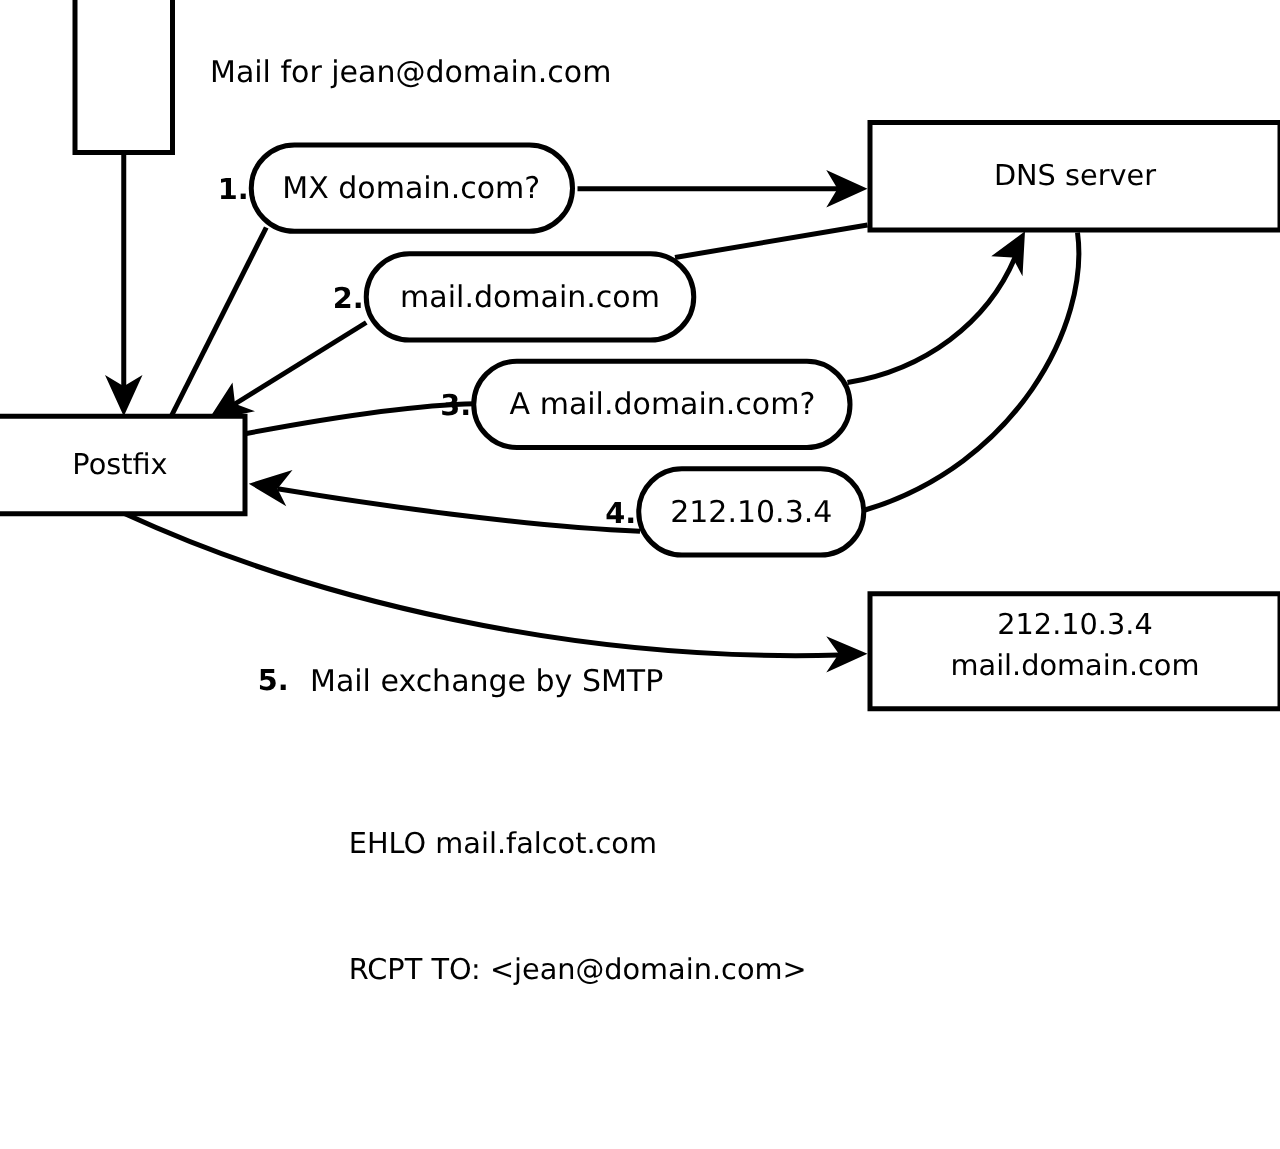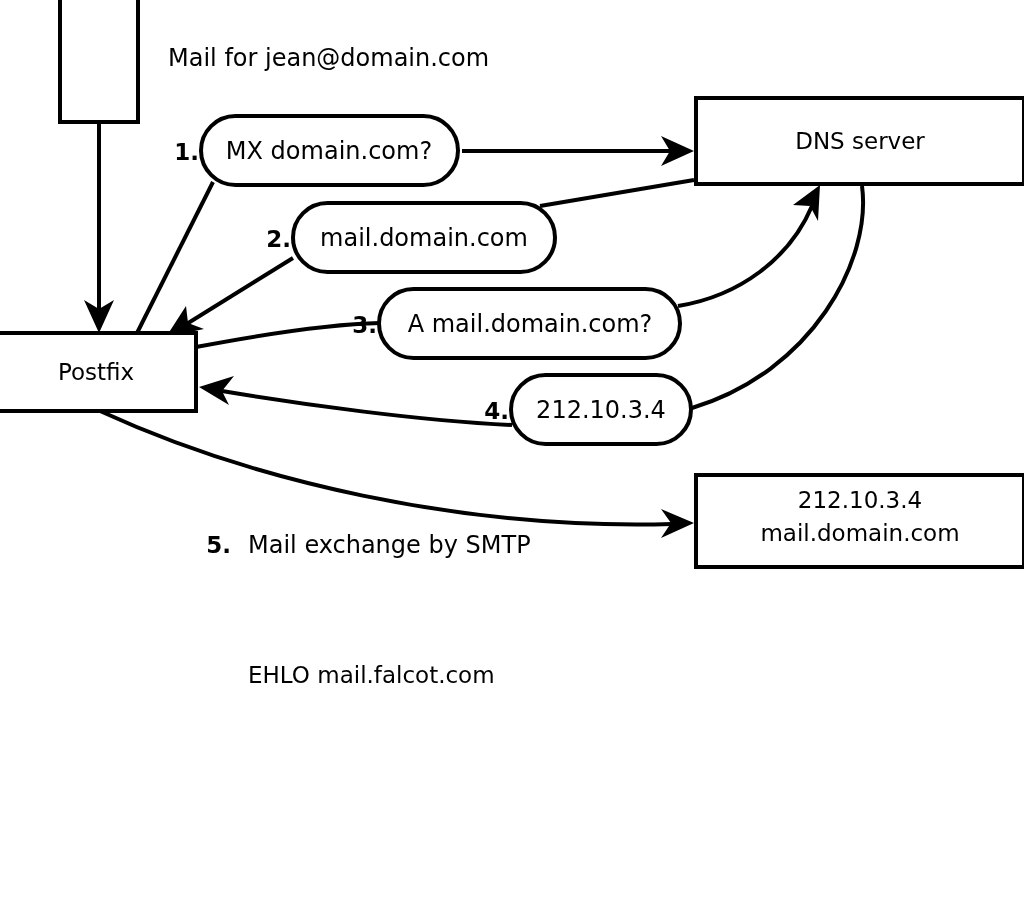--- a/index.html
+++ b/index.html
@@ -75,20 +75,21 @@
     left: 248px;
     top: 592px;
     font-family: "DejaVu Sans", sans-serif;
     font-size: 23px;
     line-height: 33.5px;
     color: #000000;
     white-space: pre;
   }
   .transcript-line {
     min-height: 33.5px;
+    margin-left: 31px;
   }
 </style>
 </head>
 <body>
 
 <div id="canvas">
 
   <svg id="diagram-svg" viewBox="0 0 1024 919">
 
     <g>
@@ -182,20 +183,21 @@
     <text class="caption-text" x="168" y="59" style="text-anchor:start;">Mail for jean@domain.com</text>
 
     <text class="step-num" x="231" y="546">5.</text>
 
     <text class="caption-text" x="248" y="546" style="text-anchor:start;">Mail exchange by SMTP</text>
 
   </svg>
 
   <div class="transcript">
     <div class="transcript-line">EHLO mail.falcot.com</div>
+    <div class="transcript-line">RCPT TO: &lt;jean@domain.com&gt;</div>
     
     
     
     
     
     
     
     
   </div>
 

